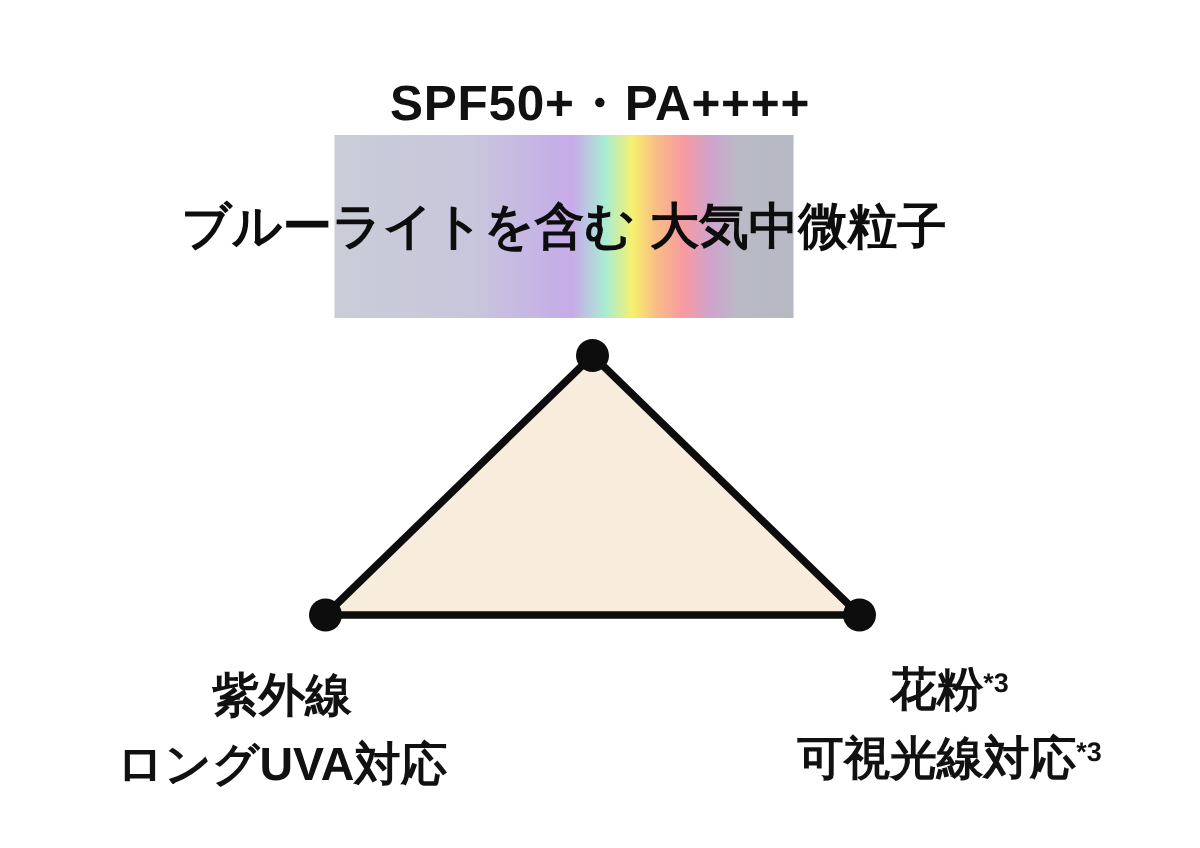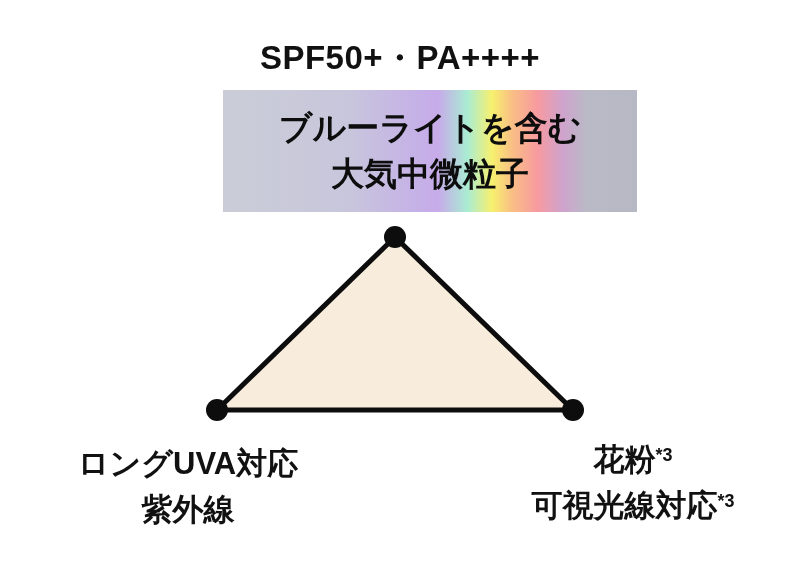--- a/index.html
+++ b/index.html
@@ -8,33 +8,32 @@
     background: #ffffff;
     font-family: "Liberation Sans", "DejaVu Sans", sans-serif;
     color: #111111;
     overflow: hidden;
     position: relative;
   }
   .stage { position: absolute; inset: 0; width: 800px; height: 565px; }
 
   .page-title {
     position: absolute;
-    left: 0; top: 36px; width: 800px;
+    left: 0; top: 47px; width: 800px;
     text-align: center;
     font-size: 33px;
     font-weight: bold;
     letter-spacing: 0.5px;
   }
 
   .rainbow-banner {
     position: absolute;
     left: 223px; top: 90px;
-    width: 414px; height: 122px;
+    width: 306px; height: 122px;
     display: flex;
-    flex-direction: column;
     justify-content: center;
     align-items: center;
     gap: 10px;
   }
   .banner-line {
     font-size: 33px;
     font-weight: bold;
     line-height: 1.1;
     color: #0d0d0d;
     white-space: nowrap;
@@ -78,22 +77,22 @@
   <div class="triangle-wrap">
     <svg width="400" height="212" viewBox="0 0 400 212">
       <polygon points="200,22 22,195 378,195" stroke-width="5" stroke-linejoin="round" fill="#f8ecdd" stroke="#0d0d0d"></polygon>
       <circle cx="200" cy="22" r="11" fill="#0d0d0d"></circle>
       <circle cx="22" cy="195" r="11" fill="#0d0d0d"></circle>
       <circle cx="378" cy="195" r="11" fill="#0d0d0d"></circle>
     </svg>
   </div>
 
   <div class="corner-label label-uv">
+    <div>紫外線</div>
     <div>ロングUVA対応</div>
-    <div>紫外線</div>
   </div>
 
   <div class="corner-label label-pollen">
     <div><span>花粉</span><sup>*3</sup></div>
     <div><span>可視光線対応</span><sup>*3</sup></div>
   </div>
 
 </div>
 
 </body></html>

